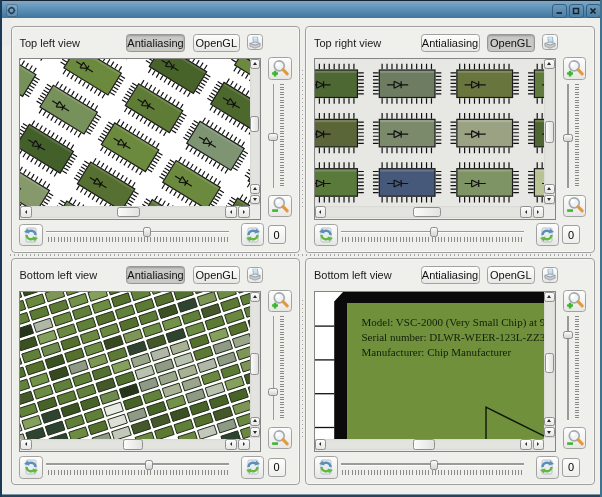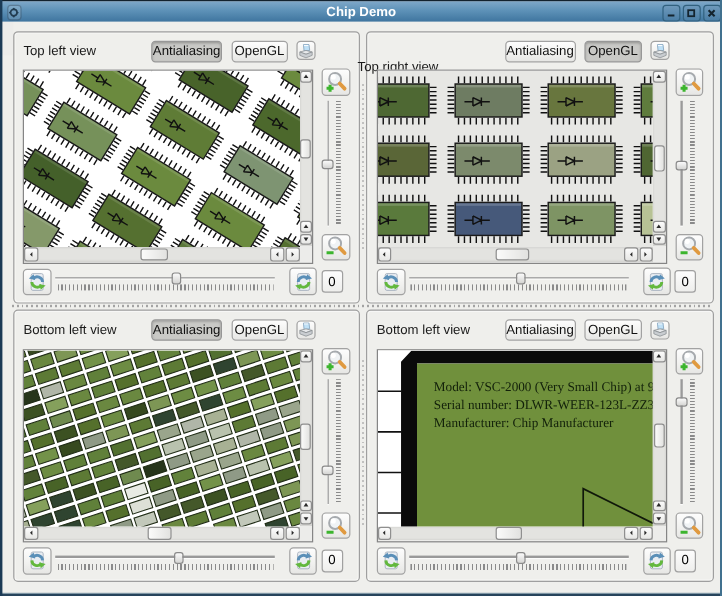--- a/index.html
+++ b/index.html
@@ -48,21 +48,20 @@
     <div id="titlebar">
       <div id="wicon">
         <svg width="9" height="9" viewBox="0 0 9 9">
           <circle cx="4.5" cy="4.5" r="2.7" fill="none" stroke="#223c50" stroke-width="1.4"></circle>
           <circle cx="4.5" cy="1.3" r="0.8" fill="#223c50"></circle>
           <circle cx="4.5" cy="7.7" r="0.8" fill="#223c50"></circle>
           <circle cx="1.3" cy="4.5" r="0.8" fill="#223c50"></circle>
           <circle cx="7.7" cy="4.5" r="0.8" fill="#223c50"></circle>
         </svg>
       </div>
-      <div id="title">Chip Demo</div>
       <div class="wbtn" style="left:552px;">
         <svg width="8" height="8">
           <path d="M1.5,6 h5.5" stroke="#14242f" stroke-width="1.7"></path>
         </svg>
       </div>
       <div class="wbtn" style="left:569px;">
         <svg width="8" height="8">
           <rect x="1.5" y="1.5" width="5" height="5" fill="none" stroke="#14242f" stroke-width="1.5"></rect>
         </svg>
       </div>
@@ -353,21 +352,21 @@
           <rect x="4" y="2" width="10" height="14" rx="1.5" fill="#e9edf2" stroke="#aab4c0" stroke-width="0.8"></rect>
           <path d="M4.5,9 a4.5,4.5 0 0 1 8,-2.6" fill="none" stroke="#5a8fb8" stroke-width="2.4"></path>
           <path d="M13.5,9 a4.5,4.5 0 0 1 -8,2.6" fill="none" stroke="#63b83e" stroke-width="2.4"></path>
           <path d="M12,2.5 L16,6 L10.7,7.4 Z" fill="#5a8fb8"></path>
           <path d="M6,15.5 L2,12 L7.3,10.6 Z" fill="#63b83e"></path>
         </g>
       </svg>
     </div>
     <div class="spin" style="left:267.5px;top:225.0px;">0</div>
     <div class="gbox" style="left:305px;top:25.5px;width:289.5px;height:227px;"></div>
-    <div class="glabel" style="left:298px;top:36.5px;margin-top:13px;">Top right view</div>
+    <div class="glabel" style="left:314px;top:36.5px;">Top right view</div>
     <div class="btn" style="left:420.5px;top:33.5px;width:59px;height:18px;">Antialiasing</div>
     <div class="btn pressed" style="left:487px;top:33.5px;width:47.5px;height:18px;">OpenGL</div>
     <div class="btn icon" style="left:541.5px;top:34.0px;width:16px;height:16px;">
       <svg width="15" height="15" viewBox="0 0 15 15">
         <polygon points="5.2,1.8 10.2,1.8 10.8,7 5.8,7.6" fill="#bfe0f6" stroke="#7b9cb8" stroke-width="0.7"></polygon>
         <path d="M5.6,2.6 h4" stroke="#ffffff" stroke-width="0.8"></path>
         <polygon points="2,8.4 7.5,7 13,8.4 7.5,10.4" fill="#e8eaec" stroke="#8a8f94" stroke-width="0.7"></polygon>
         <polygon points="2,8.4 7.5,10.4 13,8.4 13,11.4 7.5,13.6 2,11.4" fill="#c9cdd1" stroke="#8a8f94" stroke-width="0.7"></polygon>
       </svg>
     </div>

